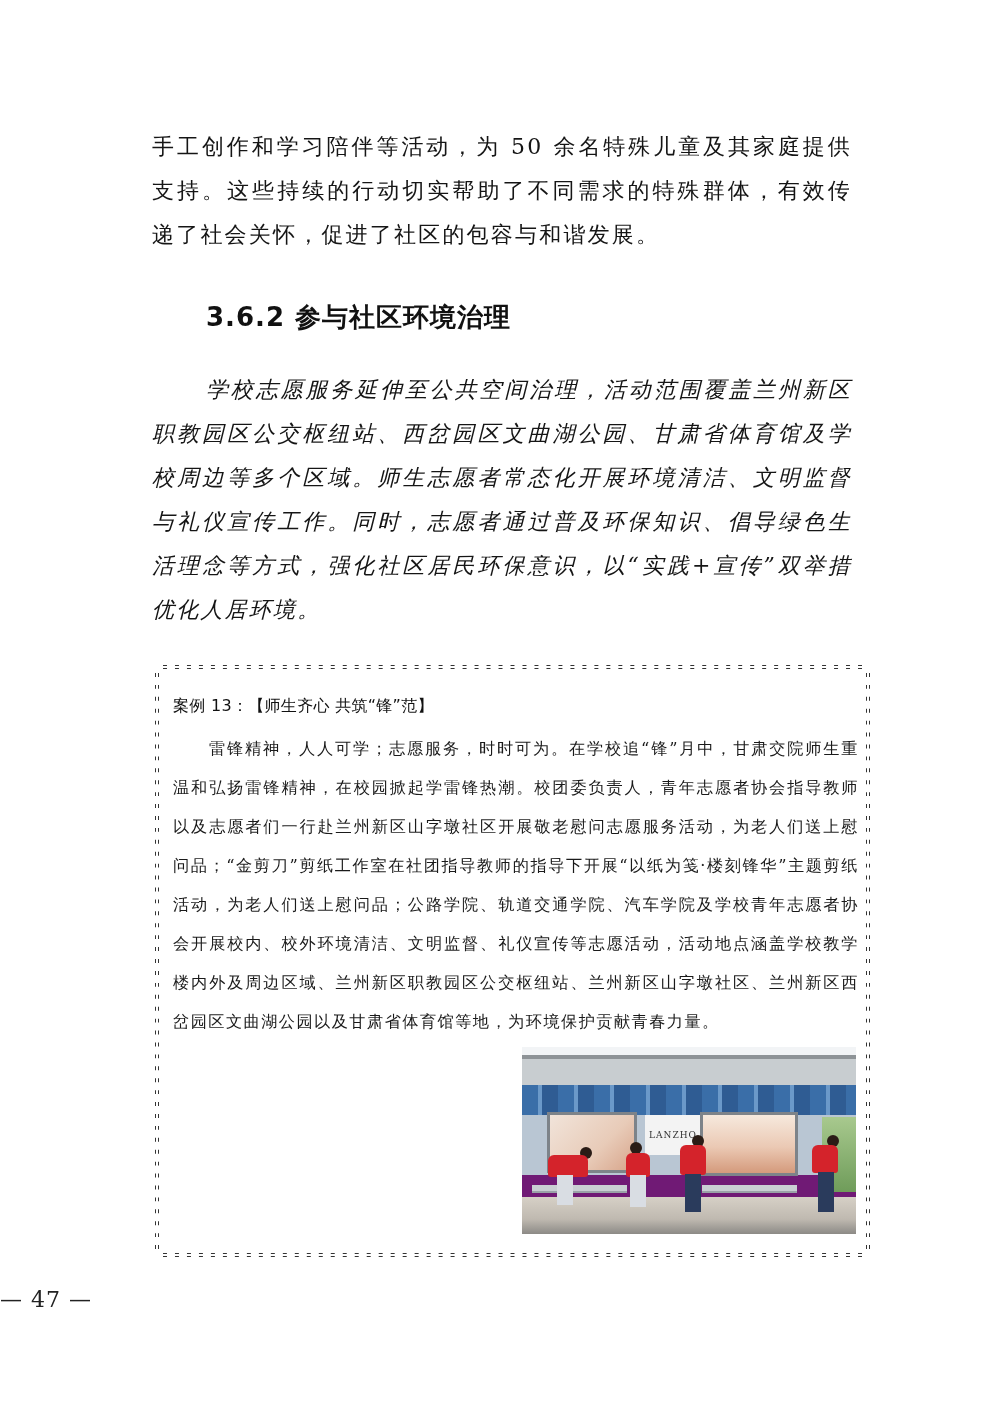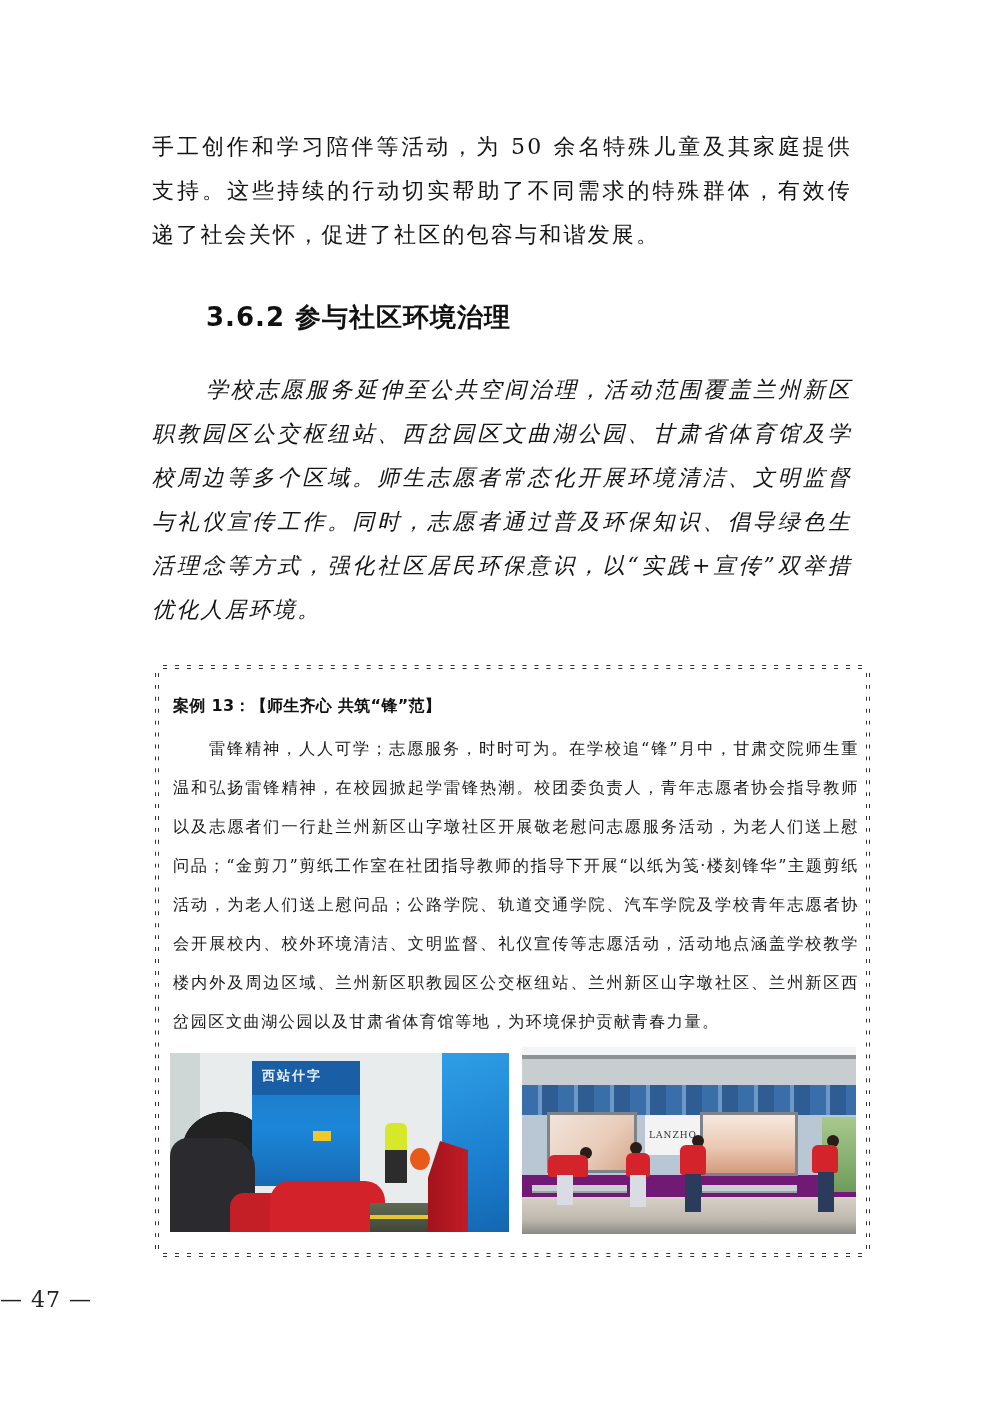--- a/index.html
+++ b/index.html
@@ -62,21 +62,21 @@
       position: absolute;
       inset: -4px;
       border: 4px dashed #ffffff;
       pointer-events: none;
     }
     .case-title {
       position: absolute;
       left: 14px;
       top: 27px;
       font-family: "DejaVu Sans", "Liberation Sans", sans-serif;
-      font-weight: bold;
+      font-weight: normal;
       font-size: 16px;
       color: #111;
       margin: 0;
       letter-spacing: 0.3px;
     }
     .case-body {
       position: absolute;
       left: 14px;
       top: 60px;
       width: 686px;
@@ -294,33 +294,20 @@
 
   <h3 id="heading">3.6.2 参与社区环境治理</h3>
 
   <p class="para indent" id="p2">学校志愿服务延伸至公共空间治理，活动范围覆盖兰州新区职教园区公交枢纽站、西岔园区文曲湖公园、甘肃省体育馆及学校周边等多个区域。师生志愿者常态化开展环境清洁、文明监督与礼仪宣传工作。同时，志愿者通过普及环保知识、倡导绿色生活理念等方式，强化社区居民环保意识，以“实践+宣传”双举措优化人居环境。</p>
 
   <div class="case-box">
     <p class="case-title">案例 13：【师生齐心 共筑“锋”范】</p>
 
     <p class="case-body">雷锋精神，人人可学；志愿服务，时时可为。在学校追“锋”月中，甘肃交院师生重温和弘扬雷锋精神，在校园掀起学雷锋热潮。校团委负责人，青年志愿者协会指导教师以及志愿者们一行赴兰州新区山字墩社区开展敬老慰问志愿服务活动，为老人们送上慰问品；“金剪刀”剪纸工作室在社团指导教师的指导下开展“以纸为笺·楼刻锋华”主题剪纸活动，为老人们送上慰问品；公路学院、轨道交通学院、汽车学院及学校青年志愿者协会开展校内、校外环境清洁、文明监督、礼仪宣传等志愿活动，活动地点涵盖学校教学楼内外及周边区域、兰州新区职教园区公交枢纽站、兰州新区山字墩社区、兰州新区西岔园区文曲湖公园以及甘肃省体育馆等地，为环境保护贡献青春力量。</p>
 
-    <div class="photo" id="photo-left">
-      <div class="bus"></div>
-      <div class="bus-sign">西站什字</div>
-      <div class="plate"></div>
-      <div class="jacket"></div>
-      <div class="vest-red-2"></div>
-      <div class="vest-red-1"></div>
-      <div class="floor"></div>
-      <div class="worker"></div>
-      <div class="orange"></div>
-      <div class="bus-right"></div>
-      <div class="flag"></div>
-    </div>
 
     <div class="photo" id="photo-right">
       <div class="roof"></div>
       <div class="glass"></div>
       <div class="bus-body"></div>
       <div class="ad-left"></div>
       <div class="ad-mid">LANZHO</div>
       <div class="ad-right"></div>
       <div class="panel-right"></div>
       <div class="ground"></div>

